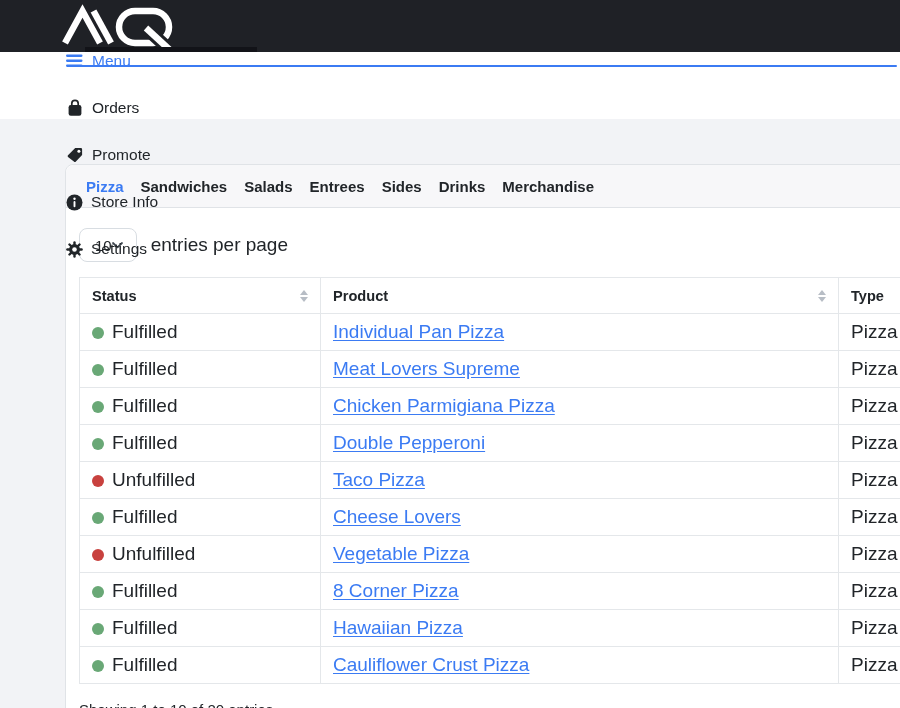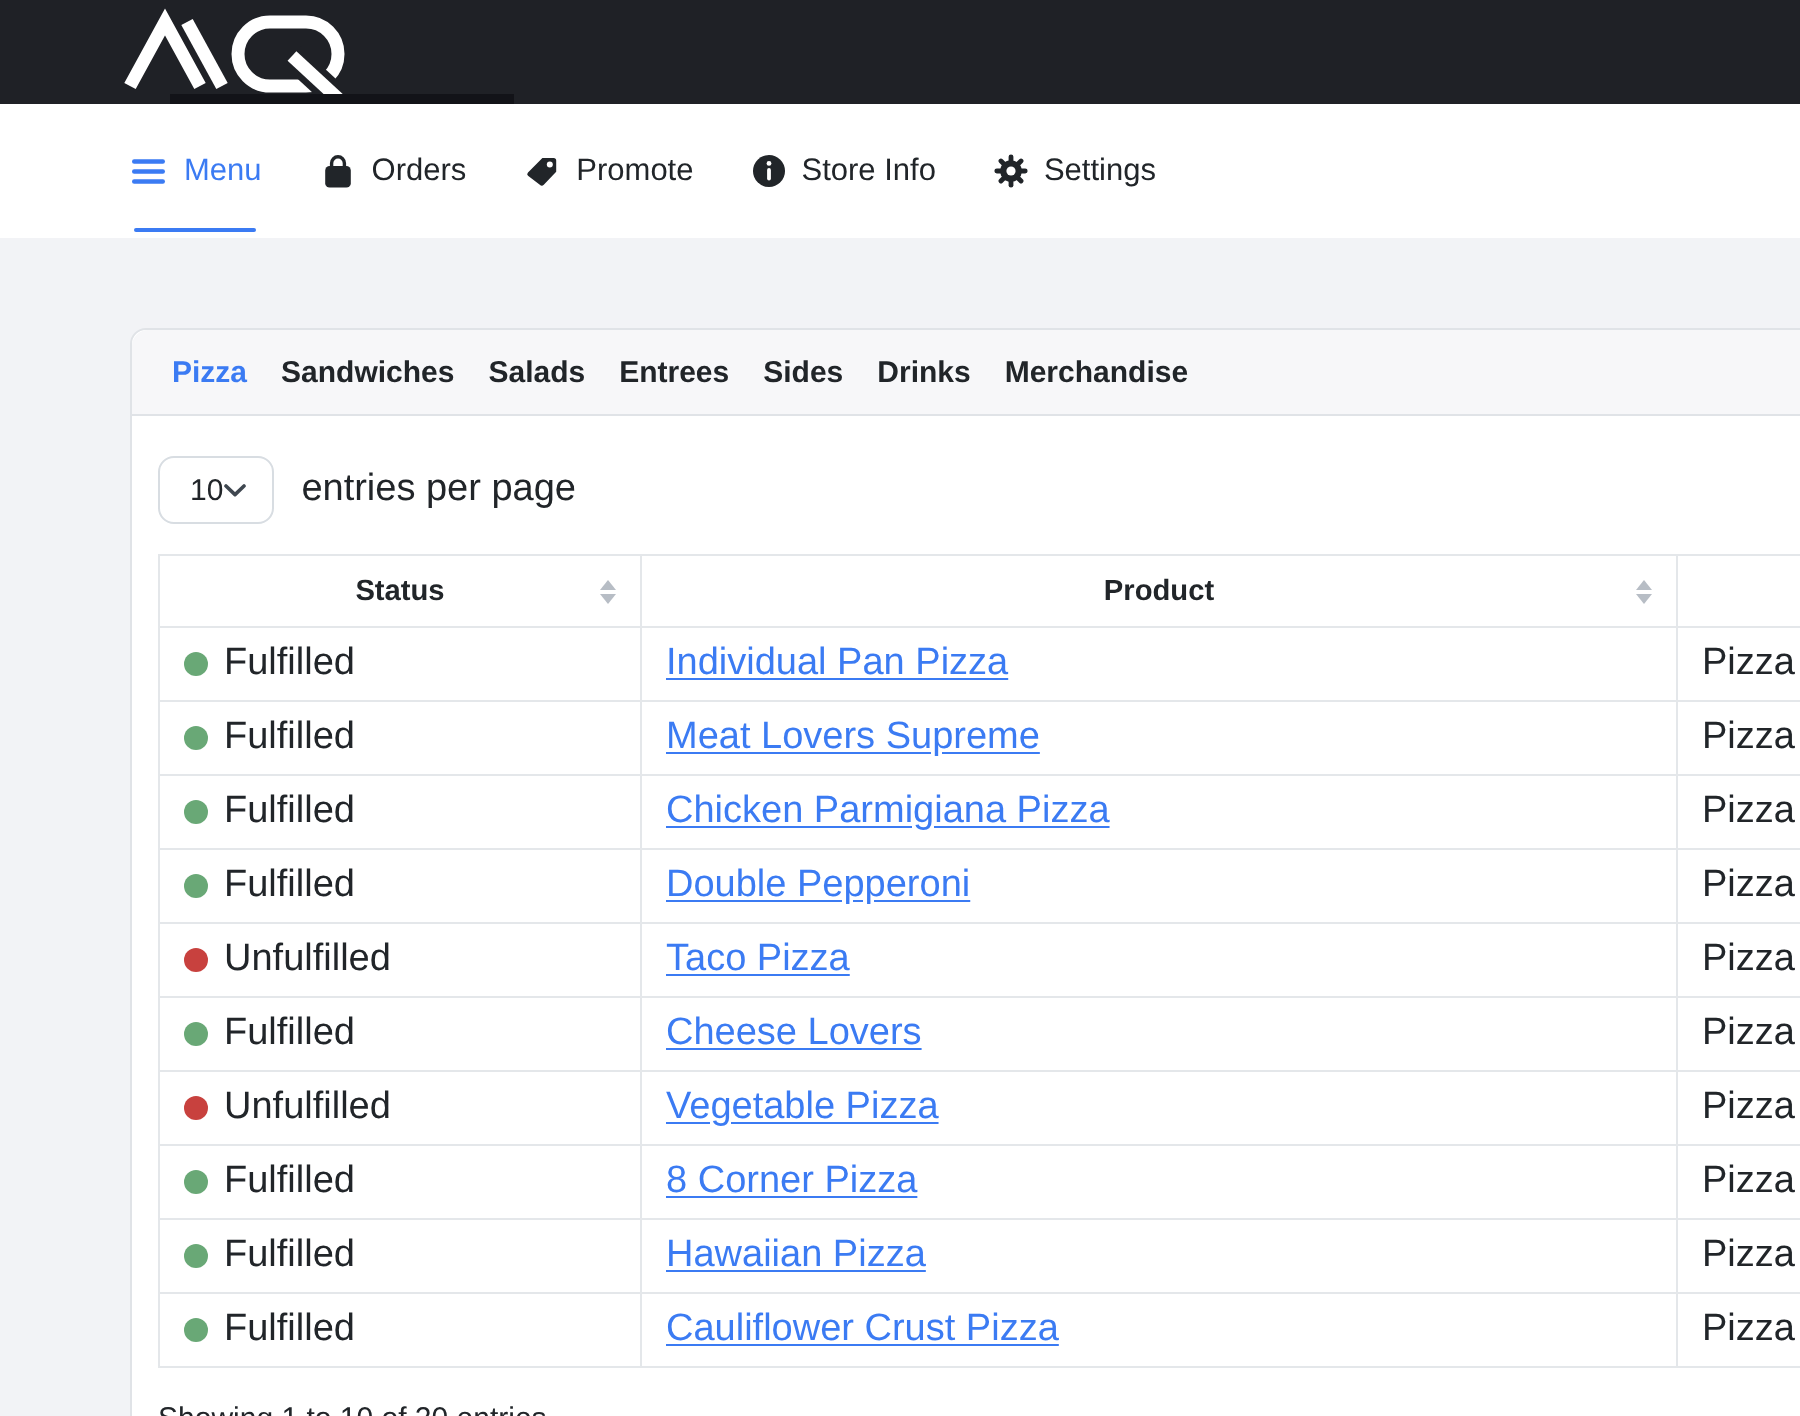--- a/index.html
+++ b/index.html
@@ -12,21 +12,21 @@
   }
 
   
   .topbar { position:relative; height:52px; background:#1f2126; }
   .logo { position:absolute; left:60px; top:2px; }
   .topbar-strip { position:absolute; left:85px; bottom:0; width:172px; height:5px; background:#121318; }
 
   
   .navbar {
     height:67px; background:#fff; display:flex; align-items:stretch;
-    padding-left:66px; gap:29px;
+    padding-left:66px; gap:29px;flex-direction:column;
   }
   .nav-item {
     position:relative; display:flex; align-items:center; gap:8px;
     font-size:15.5px; color:#212529; cursor:pointer; white-space:nowrap;
   }
   .nav-item .ic { display:flex; align-items:center; }
   .nav-item.active { color:#3b7bf3; }
   .nav-item.active::after {
     content:""; position:absolute; left:1px; right:3px; bottom:3px;
     height:2.5px; border-radius:2px; background:#3b7bf3;
@@ -55,21 +55,21 @@
     height:34px; padding:0 13px 0 15px;
     border:1px solid #d8dde2; border-radius:8px; background:#fff;
     font-size:15px; cursor:pointer;
   }
   .entries-label { margin-left:14px; font-size:19px; }
 
   
   table { border-collapse:collapse; table-layout:fixed; width:982px; margin-top:15px; }
   col.c1 { width:241px; } col.c2 { width:518px; } col.c3 { width:223px; }
   th, td { border:1px solid #e4e7ea; text-align:left; padding:0 12px; }
-  th { height:36px; font-size:14.6px; font-weight:700; position:relative; cursor:pointer;text-align:center; }
+  th { height:36px; font-size:14.6px; font-weight:700; position:relative; cursor:pointer; }
   td { height:37px; font-size:19px; }
   .sort { position:absolute; right:12px; top:50%; transform:translateY(-50%);
           display:flex; flex-direction:column; align-items:center; gap:2px; }
   .sort i { display:block; width:0; height:0; border-left:4px solid transparent; border-right:4px solid transparent; }
   .sort .up   { border-bottom:5px solid #b7bdc5; }
   .sort .down { border-top:5px solid #b7bdc5; }
 
   .dot { display:inline-block; width:12px; height:12px; border-radius:50%;
          margin-right:8px; vertical-align:-1px; background:#9aa0a6; }
   .dot.fulfilled   { background:#69a876; }

